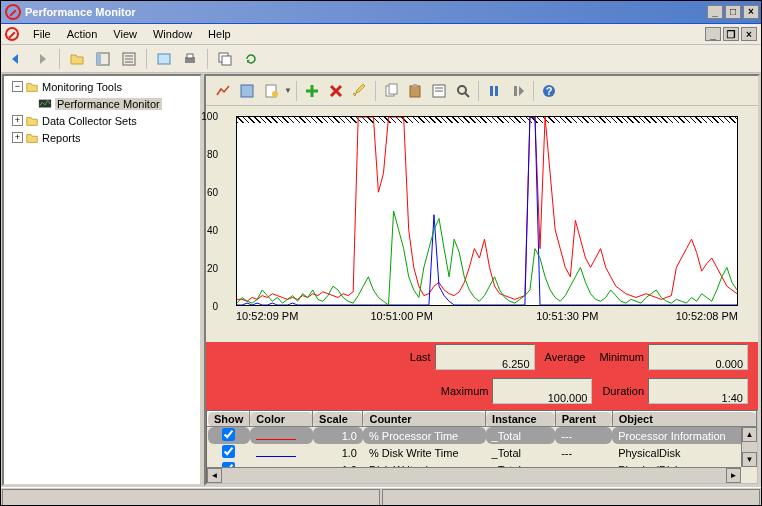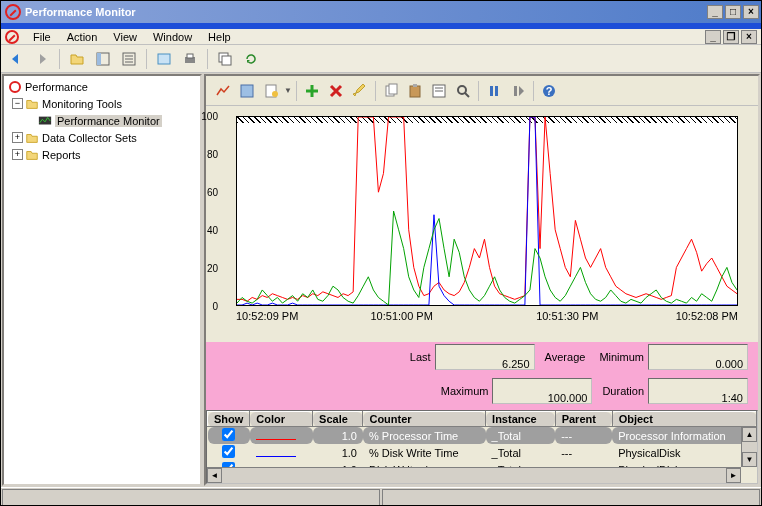--- a/index.html
+++ b/index.html
@@ -2,21 +2,21 @@
 <html><head>
 <meta charset="utf-8">
 <style>
 * { box-sizing: border-box; margin: 0; padding: 0; font-family: Tahoma, Arial, sans-serif; font-size: 11px; }
 body { background: #d4d0c8; width: 762px; height: 506px; overflow: hidden; border: 1px solid #000; }
 .titlebar { height: 22px; background: linear-gradient(to right, #8ba4d9 0%, #6d8fd1 50%, #4e7bc9 100%); display: flex; align-items: center; padding: 0 2px 0 4px; color: #fff; font-weight: bold; font-size: 12px; }
 .titlebar .app-ico { width: 16px; height: 16px; margin-right: 4px; border-radius: 50%; border: 2px solid #e02020; position: relative; }
 .titlebar .app-ico::after { content: ''; position: absolute; left: 2px; top: 6px; width: 8px; height: 2px; background: #e02020; transform: rotate(-45deg); }
 .titlebar .spacer { flex: 1; }
 .titlebar .winbtn { width: 16px; height: 14px; margin-left: 2px; background: #d4d0c8; border: 1px solid #808080; display: flex; align-items: center; justify-content: center; color: #000; font-size: 10px; font-weight: bold; line-height: 1; }
-.menubar { height: 22px; display: flex; align-items: center; padding: 0 4px; background: #efecdf; border-top: 6px solid #1d4ed8; border-bottom: 1px solid #c0c0c0; }
+.menubar { height: 22px; display: flex; align-items: center; padding: 0 4px; background: #efecdf; border-top: 1px solid #1d4ed8; border-bottom: 1px solid #c0c0c0; }
 .menubar .app-ico-sm { width: 14px; height: 14px; margin-right: 6px; border-radius: 50%; border: 2px solid #e02020; position: relative; }
 .menubar .app-ico-sm::after { content: ''; position: absolute; left: 1px; top: 5px; width: 8px; height: 2px; background: #e02020; transform: rotate(-45deg); }
 .menubar .menu-item { padding: 2px 8px; cursor: default; }
 .menubar .spacer { flex: 1; }
 .menubar .mdibox { display: flex; }
 .menubar .mdibox .winbtn { width: 16px; height: 14px; margin-left: 2px; background: #d4d0c8; border: 1px solid #808080; display: flex; align-items: center; justify-content: center; color: #000; font-size: 10px; font-weight: bold; }
 .toolbar1 { height: 28px; display: flex; align-items: center; padding: 0 4px; gap: 4px; background: #efecdf; border-bottom: 1px solid #c0c0c0; }
 .tb-btn { width: 22px; height: 22px; border: 1px solid transparent; display: flex; align-items: center; justify-content: center; cursor: default; }
 .tb-sep { width: 1px; height: 20px; background: #c0c0c0; margin: 0 2px; }
 .content { display: flex; height: 414px; }
@@ -29,21 +29,21 @@
 .right { flex: 1; display: flex; flex-direction: column; border: 2px inset #d4d0c8; margin: 1px; background: #ece9d8; }
 .toolbar2 { height: 30px; display: flex; align-items: center; padding: 2px 6px; gap: 2px; background: #ece9d8; border-bottom: 1px solid #c0c0c0; }
 .chart { flex: 1; background: #ece9d8; position: relative; }
 .chart-plot { position: absolute; left: 30px; top: 10px; right: 20px; height: 190px; background: #fff; border: 1px solid #000; }
 .chart-hatch { position:absolute; left:0; right:0; top:0; height:6px; background: repeating-linear-gradient(45deg,#000 0 1px,#fff 1px 4px);}
 .y-ticks { position: absolute; left: 0; top: 10px; height: 190px; width: 28px; text-align: right; }
 .y-ticks div { position: absolute; right: 16px; font-size: 10px; transform: translateY(-50%); }
 .x-ticks { position: absolute; left: 30px; right: 20px; top: 204px; height: 14px; font-size: 10px; }
 .x-ticks span { position: absolute; transform: translateX(-50%); white-space: nowrap;}
 .chart svg { position: absolute; inset: 0; }
-.stats { display: flex; flex-wrap: wrap; gap: 4px 10px; padding: 2px 10px 6px 0; justify-content: flex-end; background: #f9a8d4; }
+.stats { display: flex; flex-wrap: wrap; gap: 4px 10px; padding: 2px 10px 6px 0; justify-content: flex-end; background: #ef4444; }
 .stat { display: flex; align-items: center; }
 .stat label { margin-right: 4px; }
 .stat .val { width: 100px; text-align: right; border: 1px inset #c0c0c0; padding: 12px 4px; background: #ece9d8; height: 17px; line-height: 14px;}
 .grid { height: 74px; border: 1px inset #c0c0c0; overflow: hidden; position: relative; margin: 0 0 0 0;}
 .grid table { border-collapse: collapse; width: 100%; }
 .grid th, .grid td { text-align: left; padding: 1px 6px; height: 15px; font-size: 11px; white-space: nowrap; border-radius: 6px;}
 .grid thead th { background: #d4d0c8; border: 1px solid #fff; border-right-color: #808080; border-bottom-color: #808080; }
 .grid tbody tr.sel { background: #9f9f9f; color: #fff; }
 .grid .chk { text-align: center; width: 32px;}
 .grid .colorline { display:inline-block; width: 40px; border-top: 1px solid; }
@@ -135,26 +135,20 @@
   <span class="tb-btn">
       <svg class="ic" viewBox="0 0 16 16">
         <path d="M4 8a4 4 0 1 1 1.2 2.8" fill="none" stroke="#2a8a2a" stroke-width="1.5"></path>
         <path d="M4 12v-3h3z" fill="#2a8a2a"></path>
       </svg>
     </span>
 </div>
 
 <div class="content">
   <div class="tree">
-    <div class="tree-row">
-      <span class="tico">
-          <span style="width:12px;height:12px;border-radius:50%;border:2px solid #e02020;display:inline-block;"></span>
-        </span>
-      <span class="label">Performance</span>
-    </div>
     <div class="tree-row">
       <span class="indent" style="width:4px"></span>
       <span class="expander">−</span>
       <span class="tico">
           <svg width="14" height="14" viewBox="0 0 16 16">
             <path d="M2 4h5l1 2h6v7H2z" fill="#f3d679" stroke="#c9a227"></path>
           </svg>
         </span>
       <span class="label">Monitoring Tools</span>
     </div>

